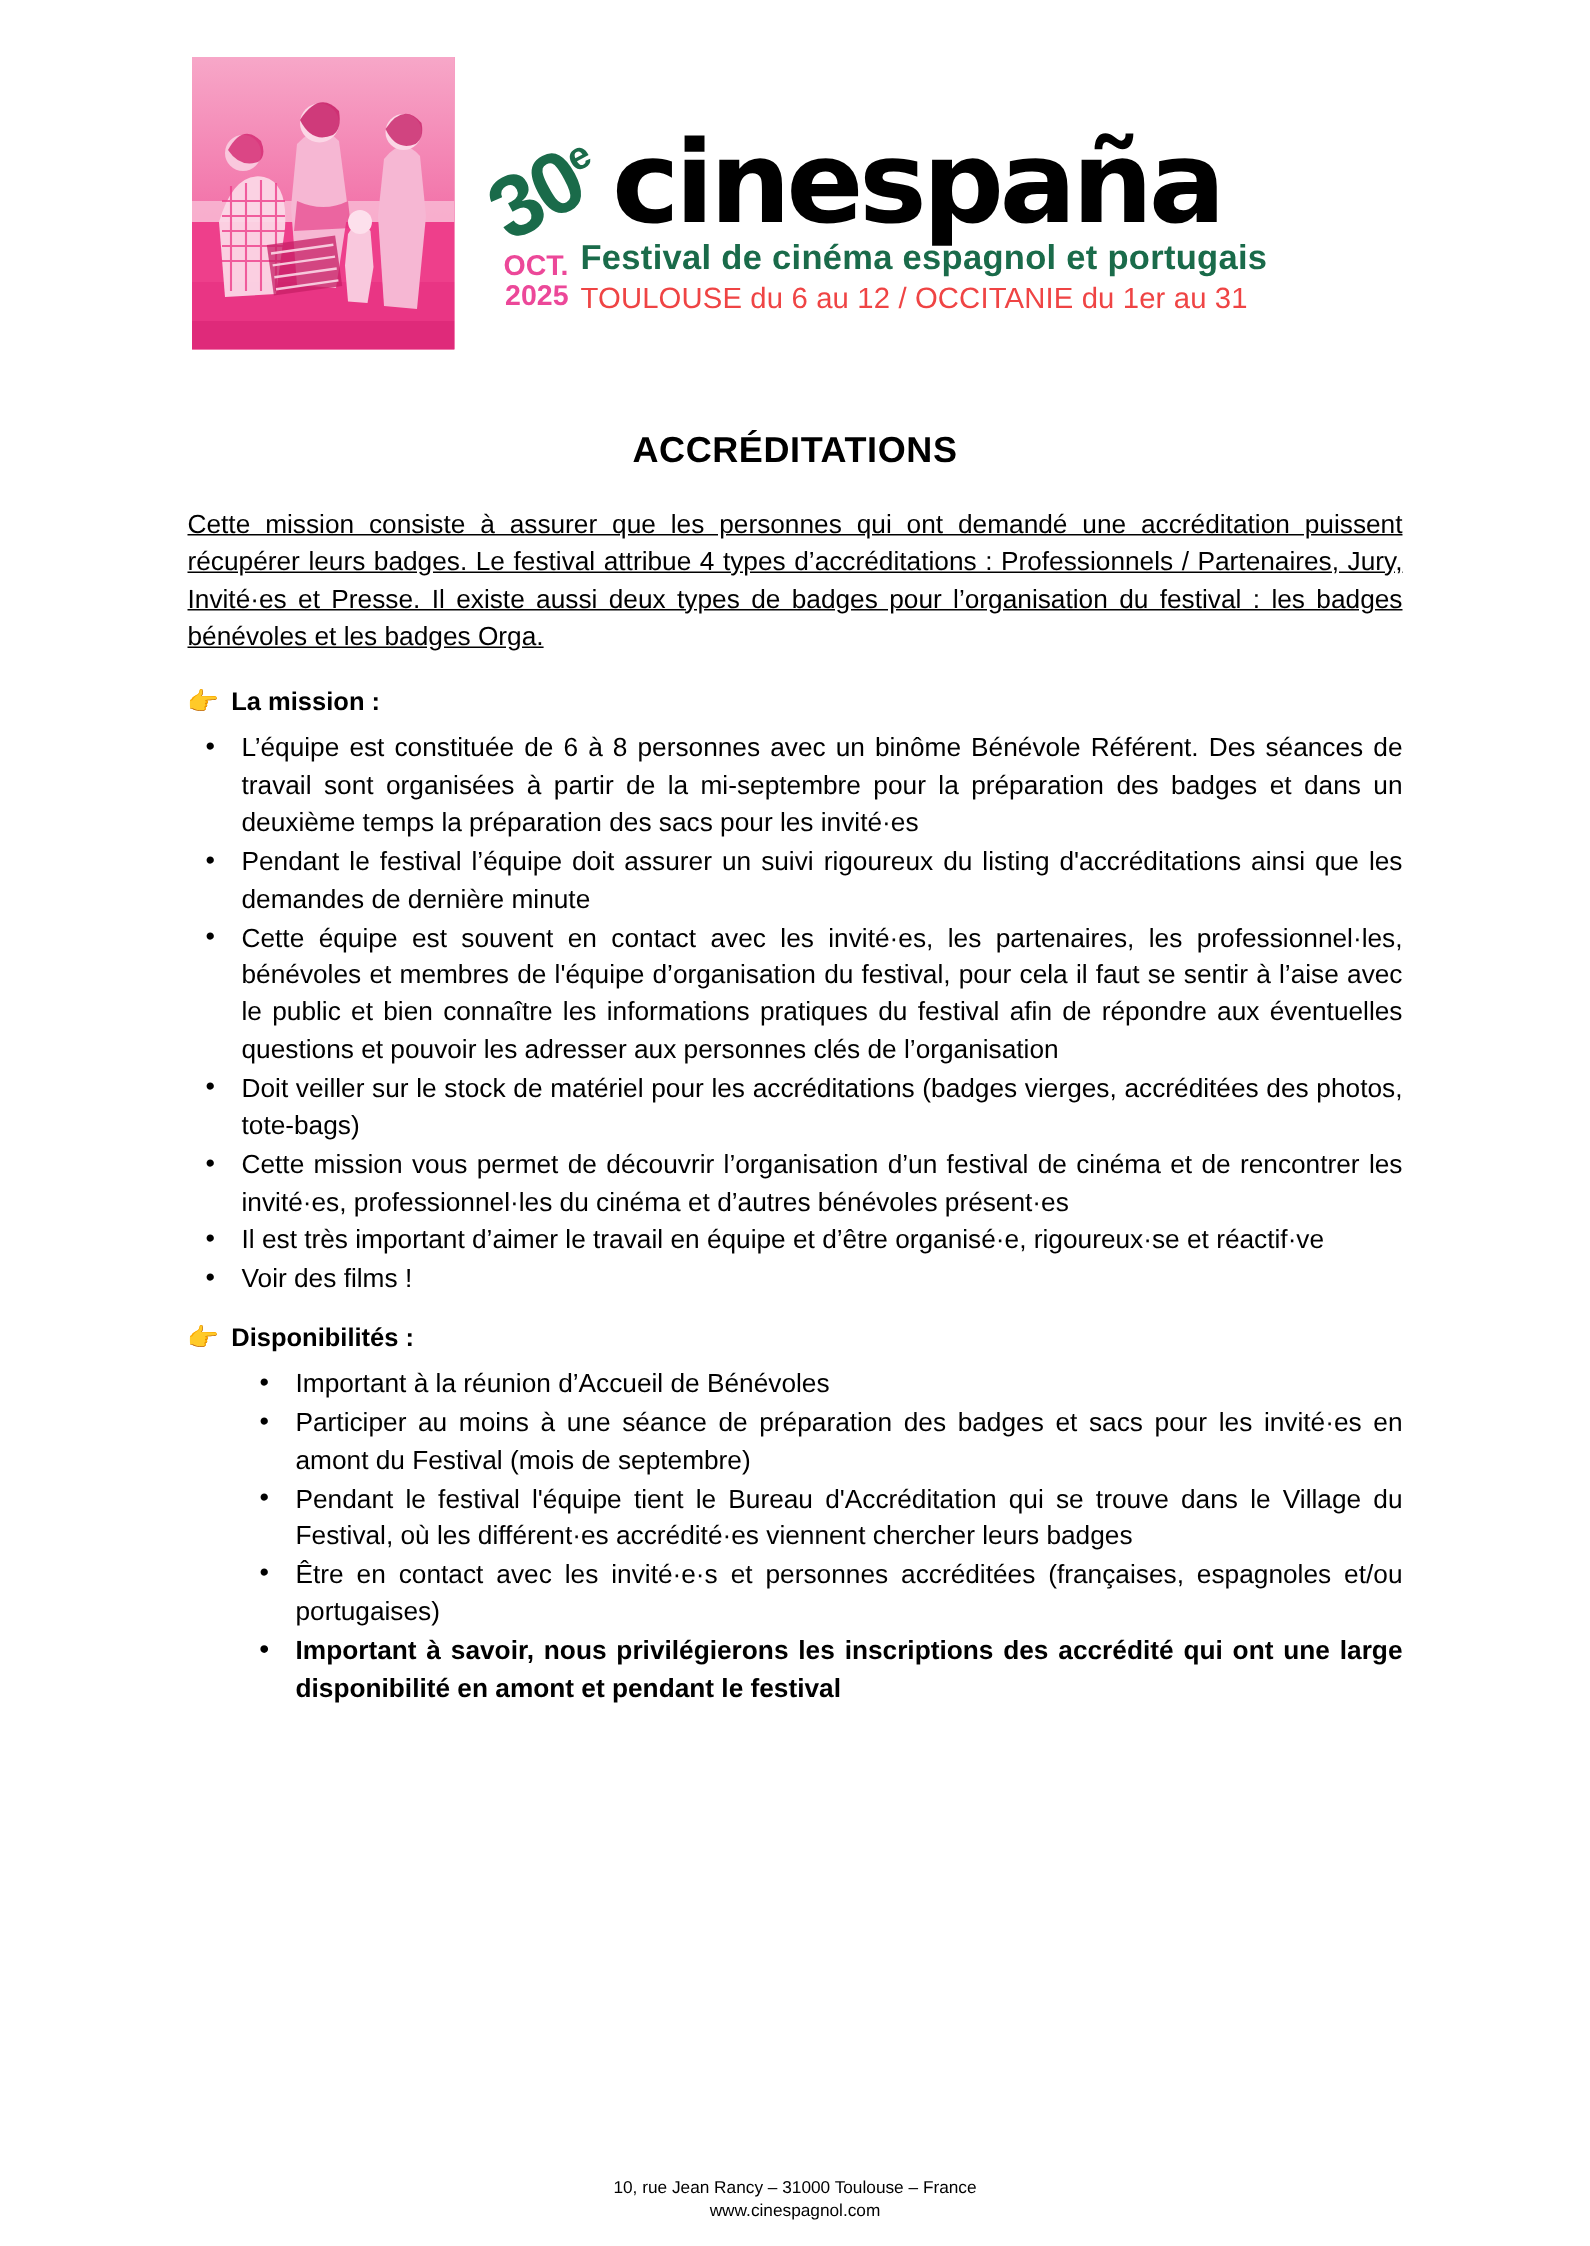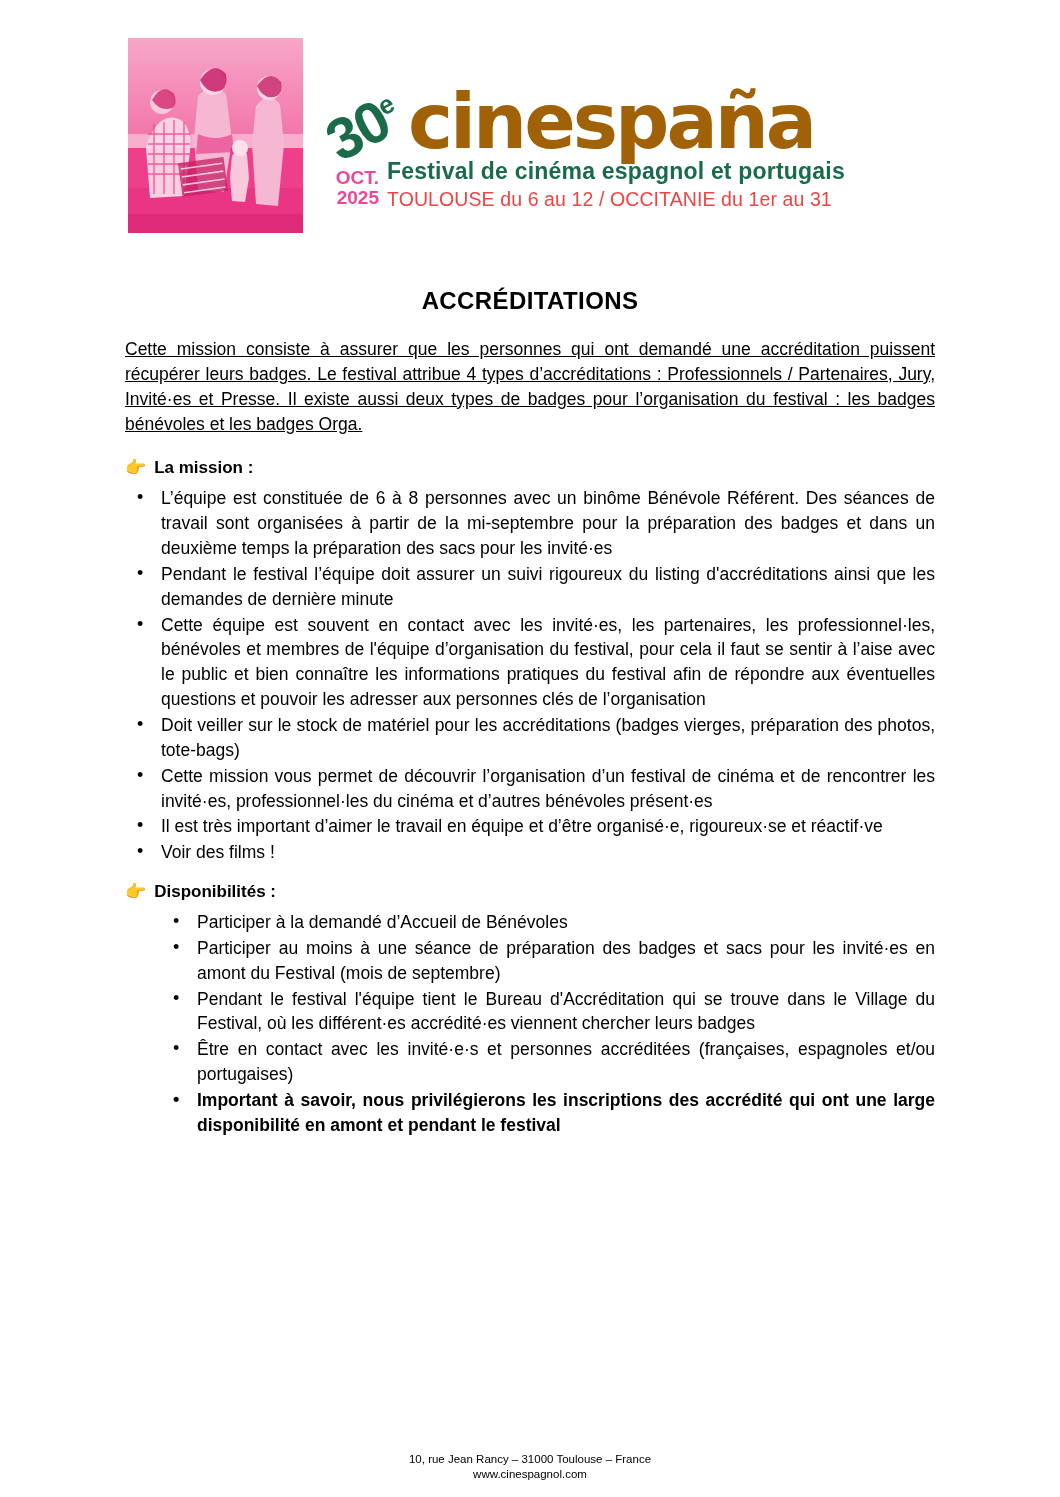--- a/index.html
+++ b/index.html
@@ -59,21 +59,21 @@
     transform: rotate(-28deg);
     transform-origin: 50% 60%;
     letter-spacing: -2px;
     margin: 12px 0 0 4px;
     white-space: nowrap;
   }
   .logo-30 sup { font-size: 26px; }
   .logo-word {
     font-family: "DejaVu Sans", sans-serif;
     font-weight: bold;
-    color: #a16207;
+    color: #000000;
     font-size: 76px;
     line-height: 0.9;
     letter-spacing: -3px;
     margin-left: 6px;
   }
   .logo-date {
     position: absolute;
     left: 2px;
     top: 130px;
     color: #ec4899;
@@ -252,34 +252,34 @@
     <p class="intro">Cette mission consiste à assurer que les personnes qui ont demandé une accréditation puissent récupérer leurs badges. Le festival attribue 4 types d’accréditations : Professionnels / Partenaires, Jury, Invité·es et Presse. Il existe aussi deux types de badges pour l’organisation du festival : les badges bénévoles et les badges Orga.</p>
 
     <div class="section-head">
       <span class="point-icon">👉</span>
       <span>La mission :</span>
     </div>
     <ul class="bullets">
       <li>L’équipe est constituée de 6 à 8 personnes avec un binôme Bénévole Référent. Des séances de travail sont organisées à partir de la mi-septembre pour la préparation des badges et dans un deuxième temps la préparation des sacs pour les invité·es</li>
       <li>Pendant le festival l’équipe doit assurer un suivi rigoureux du listing d'accréditations ainsi que les demandes de dernière minute</li>
       <li>Cette équipe est souvent en contact avec les invité·es, les partenaires, les professionnel·les, bénévoles et membres de l'équipe d’organisation du festival, pour cela il faut se sentir à l’aise avec le public et bien connaître les informations pratiques du festival afin de répondre aux éventuelles questions et pouvoir les adresser aux personnes clés de l’organisation</li>
-      <li>Doit veiller sur le stock de matériel pour les accréditations (badges vierges, préparation des photos, tote-bags)</li>
+      <li>Doit veiller sur le stock de matériel pour les accréditations (badges vierges, accréditées des photos, tote-bags)</li>
       <li>Cette mission vous permet de découvrir l’organisation d’un festival de cinéma et de rencontrer les invité·es, professionnel·les du cinéma et d’autres bénévoles présent·es</li>
       <li>Il est très important d’aimer le travail en équipe et d’être organisé·e, rigoureux·se et réactif·ve</li>
       <li>Voir des films !</li>
     </ul>
 
     <div class="spacer-14"></div>
 
     <div class="section-head">
       <span class="point-icon">👉</span>
       <span>Disponibilités :</span>
     </div>
     <ul class="bullets indented">
-      <li>Participer à la demandé d’Accueil de Bénévoles</li>
+      <li>Important à la réunion d’Accueil de Bénévoles</li>
       <li>Participer au moins à une séance de préparation des badges et sacs pour les invité·es en amont du Festival (mois de septembre)</li>
       <li>Pendant le festival l'équipe tient le Bureau d'Accréditation qui se trouve dans le Village du Festival, où les différent·es accrédité·es viennent chercher leurs badges</li>
       <li>Être en contact avec les invité·e·s et personnes accréditées (françaises, espagnoles et/ou portugaises)</li>
       <li class="bold">Important à savoir, nous privilégierons les inscriptions des accrédité qui ont une large disponibilité en amont et pendant le festival</li>
     </ul>
   </div>
 
   <div class="footer">
     <div class="footer-line">10, rue Jean Rancy – 31000 Toulouse – France</div>
     <div class="footer-line">www.cinespagnol.com</div>

